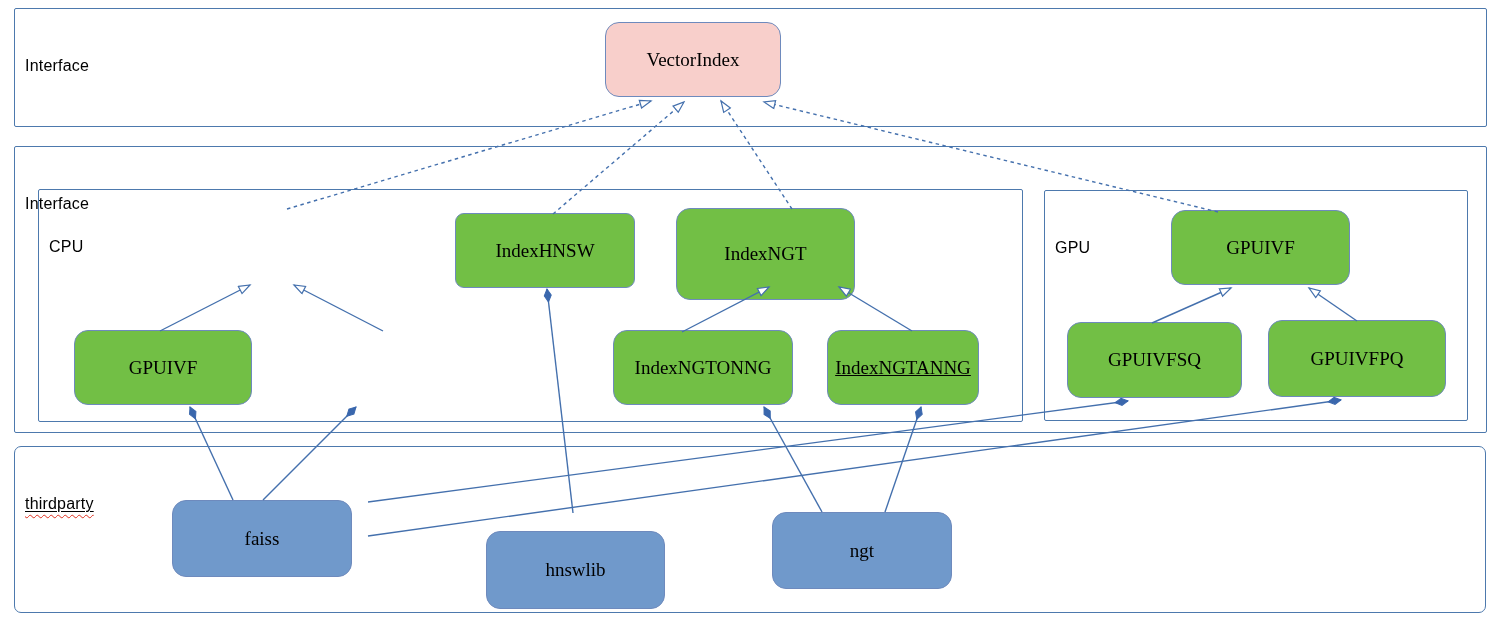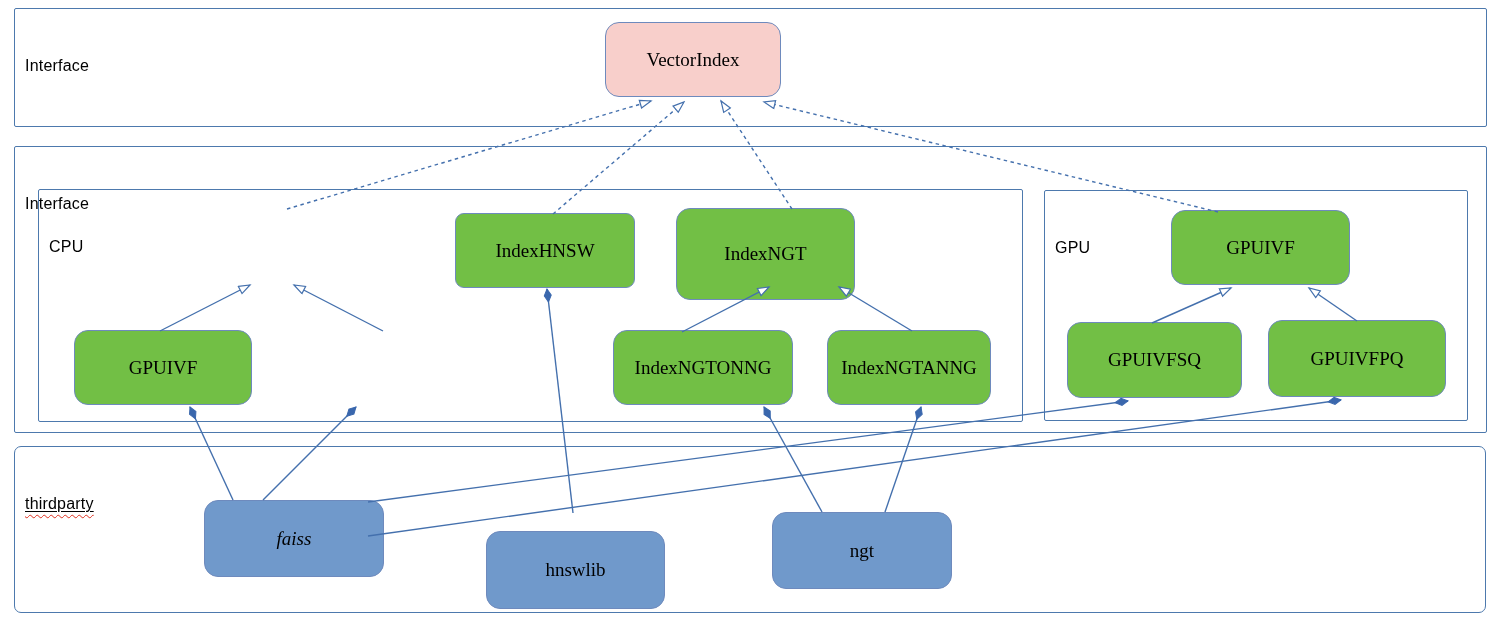--- a/index.html
+++ b/index.html
@@ -60,24 +60,24 @@
   .node.blue{background:var(--blue-fill);}
 
   #n-vectorindex{left:605px;top:22px;width:176px;height:75px;}
   #n-ivf{left:184px;top:208px;width:181px;height:75px;}
   #n-indexhnsw{left:455px;top:213px;width:180px;height:75px;border-radius:9px;}
   #n-indexngt{left:676px;top:208px;width:179px;height:92px;}
   #n-gpuivf{left:1171px;top:210px;width:179px;height:75px;}
   #n-ivfsq{left:74px;top:330px;width:178px;height:75px;}
   #n-ivfpq{left:292px;top:330px;width:180px;height:75px;}
   #n-indexngtonng{left:613px;top:330px;width:180px;height:75px;}
-  #n-indexngtanng{left:827px;top:330px;width:164px;height:75px;}
+  #n-indexngtanng{left:827px;top:330px;width:152px;height:75px;text-decoration:underline;}
   #n-gpuivfsq{left:1067px;top:322px;width:175px;height:76px;}
   #n-gpuivfpq{left:1268px;top:320px;width:178px;height:77px;}
-  #n-faiss{left:204px;top:500px;width:180px;height:77px;font-style:italic;}
+  #n-faiss{left:172px;top:500px;width:180px;height:77px;}
   #n-hnswlib{left:486px;top:531px;width:179px;height:78px;}
   #n-ngt{left:772px;top:512px;width:180px;height:77px;}
 
   
   svg.wires{
     position:absolute;inset:0;
     width:1503px;height:628px;
     z-index:3;
     pointer-events:none;
   }

